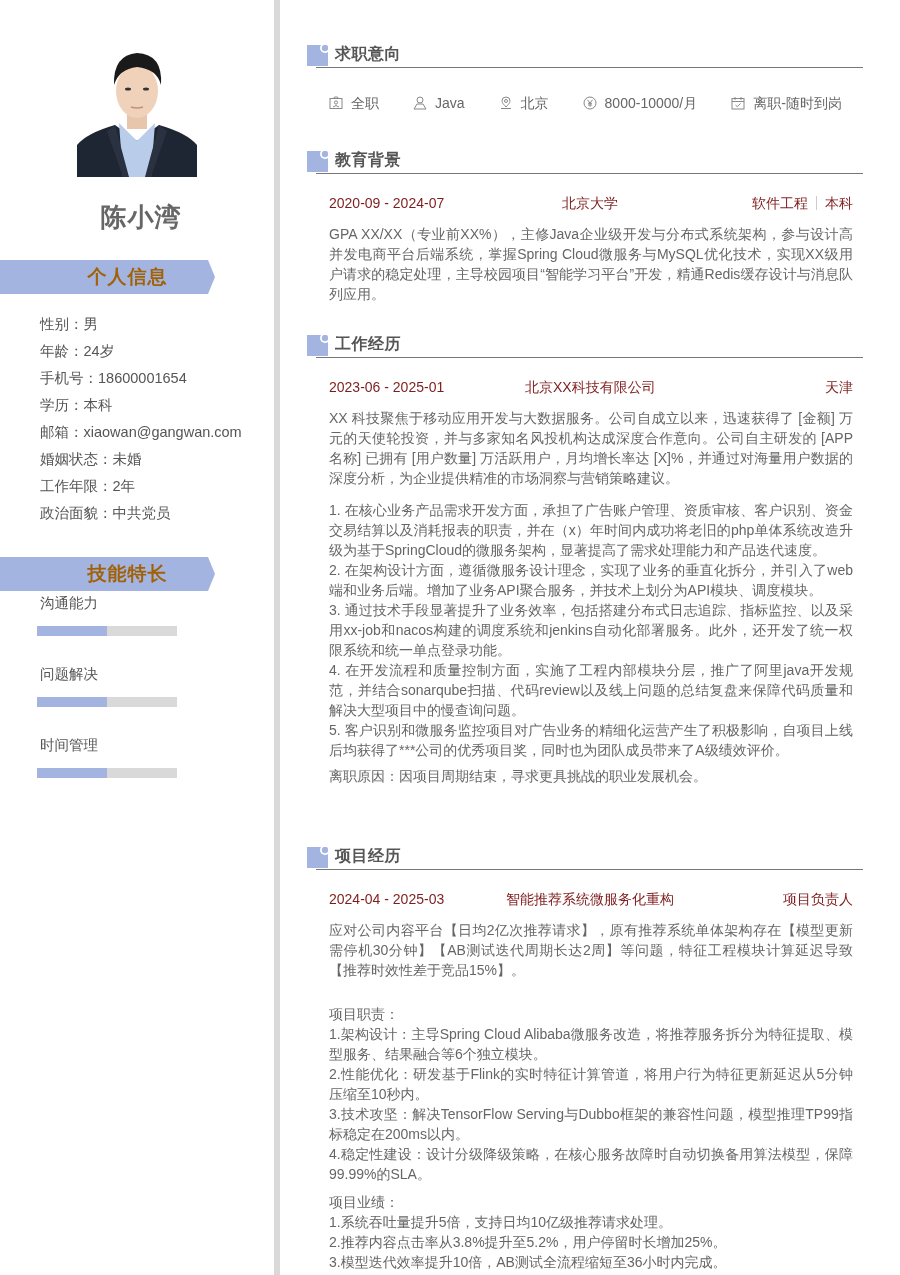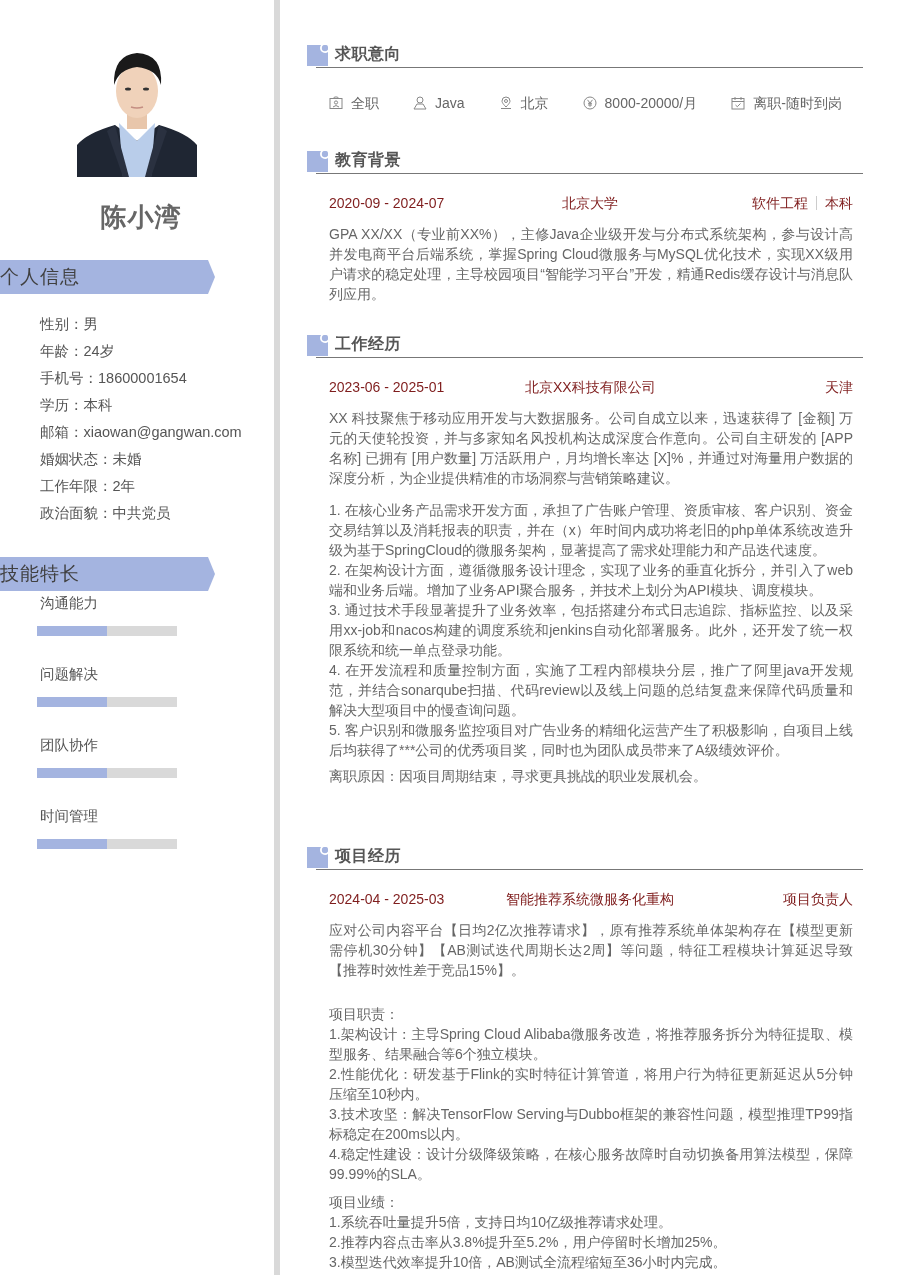--- a/index.html
+++ b/index.html
@@ -10,21 +10,21 @@
   .sidebar { position: absolute; left: 0; top: 0; width: 274px; height: 1275px; background: #ffffff; }
   .sidebar-rule { position: absolute; left: 274px; top: 0; width: 6px; height: 1275px; background: #d9d9d9; }
 
   .photo { position: absolute; left: 77px; top: 45px; width: 120px; height: 132px; overflow: hidden; background: #fff; }
   .photo svg { display: block; }
 
   .name { position: absolute; left: 0; width: 274px; top: 200px; text-align: center; font-size: 26px; font-weight: bold; color: #666; letter-spacing: 1px; padding-left: 8px; }
 
   .side-banner { position: absolute; left: 0; width: 215px; height: 34px; }
   .side-banner svg { position: absolute; left: 0; top: 0; }
-  .side-banner .label { position: absolute; left: 0; top: 0; width: 255px; height: 34px; line-height: 34px; text-align: left; color: #404040; font-size: 19px; font-weight: normal; letter-spacing: 1px; }
+  .side-banner .label { position: absolute; left: 0; top: 0; width: 255px; height: 34px; line-height: 34px; text-align: center; color: #a16207; font-size: 19px; font-weight: bold; letter-spacing: 1px; }
 
   .info-list { position: absolute; left: 40px; top: 313px; }
   .info-row { height: 27px; line-height: 22px; font-size: 14.5px; color: #555; white-space: nowrap; }
 
   .skills { position: absolute; left: 37px; top: 592px; }
   .skill { height: 71px; }
   .skill-name { font-size: 14.5px; color: #555; height: 34px; line-height: 22px; padding-left: 3px; }
   .skill-bar { width: 140px; height: 10px; background: #d9d9d9; position: relative; }
   .skill-bar .fill { position: absolute; left: 0; top: 0; height: 10px; background: #a4b4e0; }
 
@@ -115,26 +115,20 @@
           <div class="fill" style="width:50%;"></div>
         </div>
     </div>
     <div class="skill">
       <div class="skill-name">问题解决</div>
       <div class="skill-bar">
           <div class="fill" style="width:50%;"></div>
         </div>
     </div>
     <div class="skill">
-      <div class="skill-name">团队协作</div>
-      <div class="skill-bar">
-          <div class="fill" style="width:50%;"></div>
-        </div>
-    </div>
-    <div class="skill">
       <div class="skill-name">时间管理</div>
       <div class="skill-bar">
           <div class="fill" style="width:50%;"></div>
         </div>
     </div>
   </div>
 </div>
 <div class="sidebar-rule"></div>
 
 <div class="main">
@@ -173,21 +167,21 @@
             <circle cx="7" cy="5" r="1.5" fill="none" stroke="#888" stroke-width="1"></circle>
             <path d="M2 12.5 L12 12.5" stroke="#888" stroke-width="1"></path>
           </svg>
           <span>北京</span>
         </div>
         <div class="intent-item">
           <svg width="14" height="14" viewBox="0 0 14 14">
             <circle cx="7" cy="7" r="6" fill="none" stroke="#888" stroke-width="1"></circle>
             <path d="M4.5 3.8 L7 7 L9.5 3.8 M7 7 L7 10.8 M5 7.3 L9 7.3 M5 9 L9 9" fill="none" stroke="#888" stroke-width="1"></path>
           </svg>
-          <span>8000-20000/月</span>
+          <span>8000-10000/月</span>
         </div>
         <div class="intent-item">
           <svg width="14" height="14" viewBox="0 0 14 14">
             <rect x="1" y="2.5" width="12" height="10.5" fill="none" stroke="#888" stroke-width="1"></rect>
             <path d="M1 5.5 L13 5.5 M4 1 L4 4 M10 1 L10 4" stroke="#888" stroke-width="1"></path>
             <path d="M4.5 9 L6.3 10.7 L9.5 7.5" fill="none" stroke="#888" stroke-width="1"></path>
           </svg>
           <span>离职-随时到岗</span>
         </div>
       </div>

